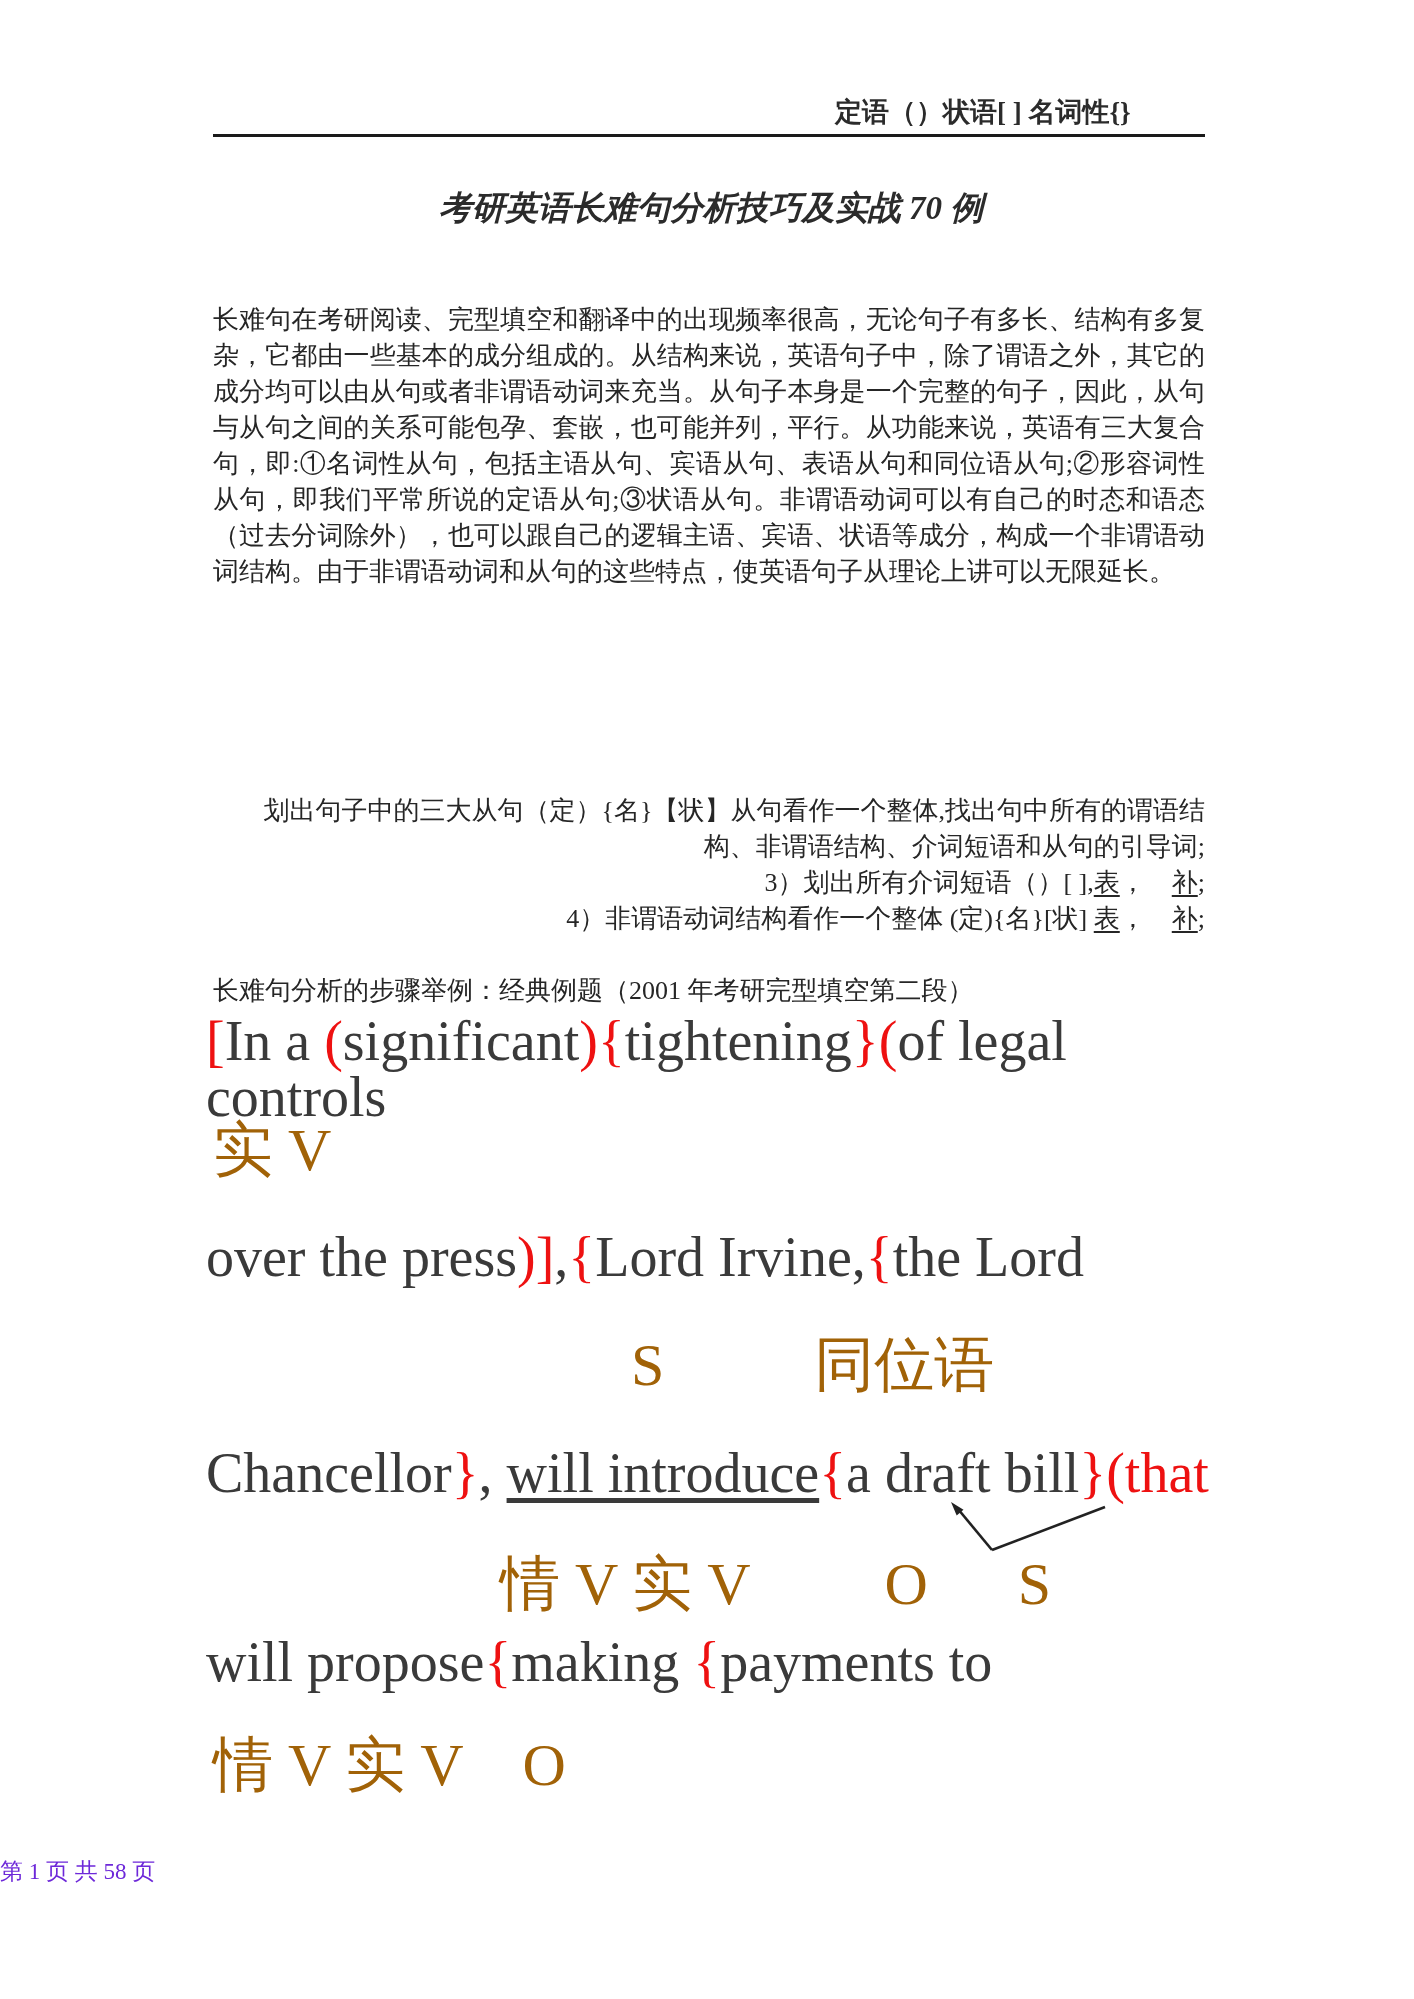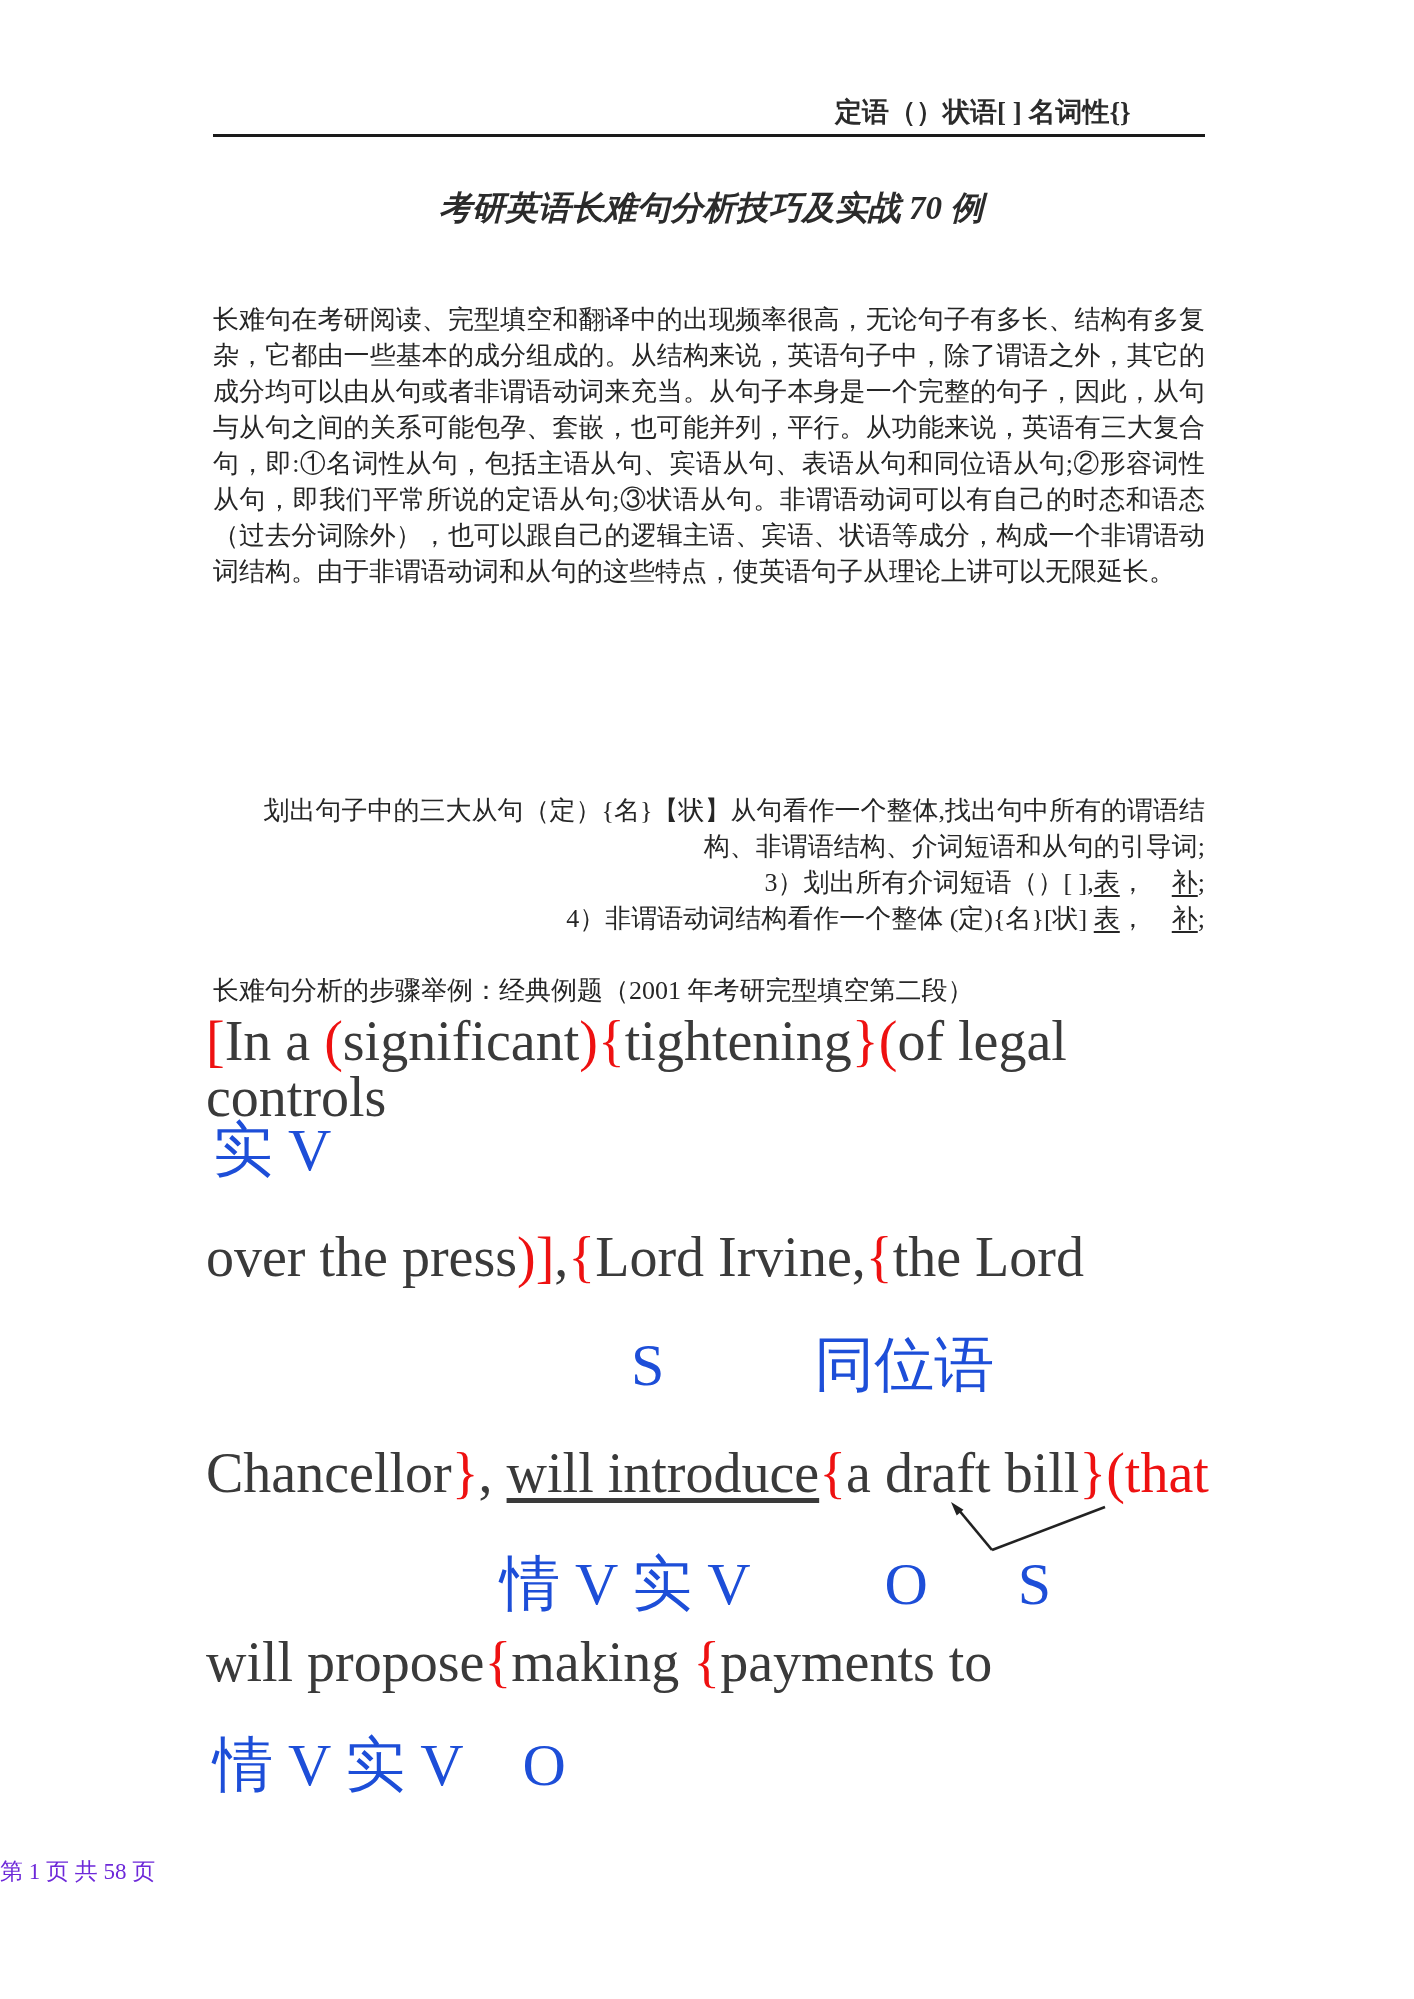--- a/index.html
+++ b/index.html
@@ -27,21 +27,21 @@
   .p2{top:612px;}
   .p3{top:793px;text-align:right;}
   .caption{top:973px;left:213px;width:992px;font-size:26px;color:#262626;}
   
   .big{left:206px;width:1010px;font-size:56px;line-height:56px;color:#3a3a3a;white-space:pre-wrap;font-family:Liberation Serif, serif;}
   .bl1{top:1013px;}
   .bl2{top:1229px;}
   .bl3{top:1445px;}
   .bl4{top:1634px;}
   
-  .lab{left:213px;font-size:60px;line-height:68px;color:#1d4ed8;white-space:pre;}
+  .lab{left:213px;font-size:60px;line-height:68px;color:#a16207;white-space:pre;}
   .lab1{top:1116px;}
   .lab2{top:1331px;padding-left:418px;}
   .lab3{top:1550px;padding-left:287px;}
   .lab4{top:1731px;}
   .red{color:#ee1111;}
   .ul{text-decoration:underline;text-underline-offset:6px;}
   .para .ul, .p3 .ul{text-underline-offset:4px;}
   
   .arrow{left:935px;top:1492px;}
   

